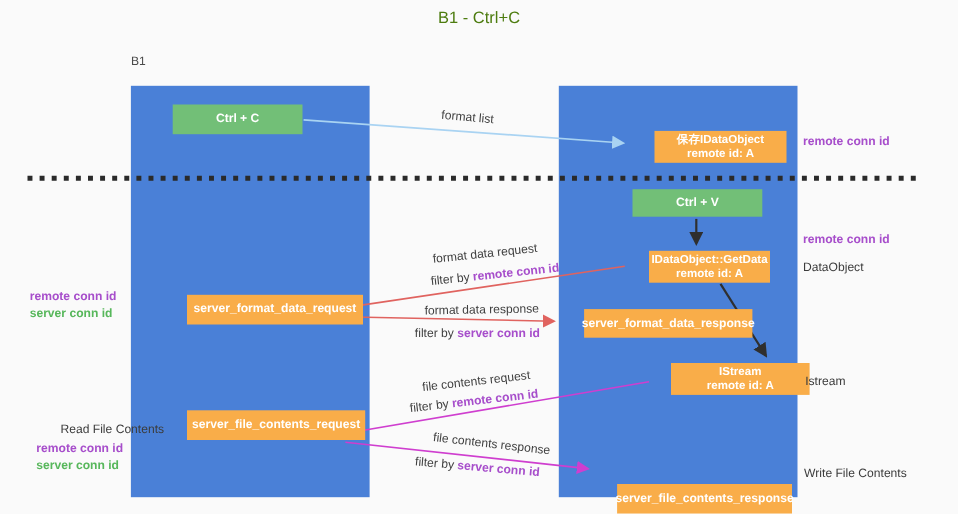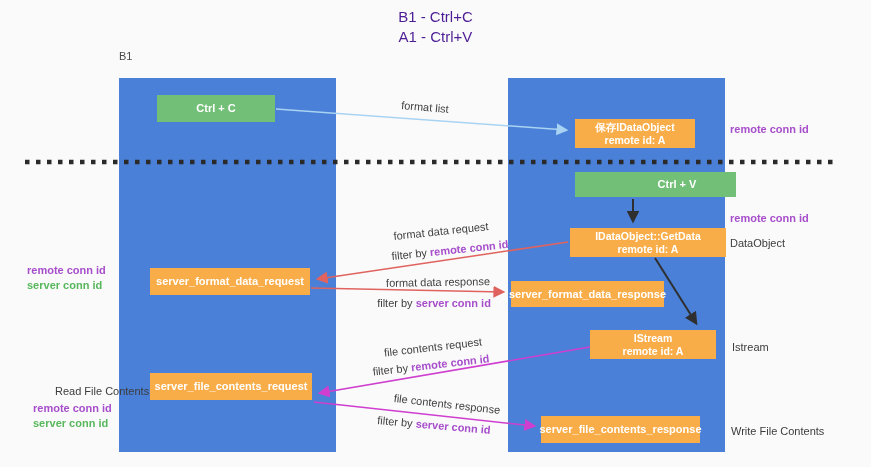--- a/index.html
+++ b/index.html
@@ -1,39 +1,38 @@
 <!DOCTYPE html>
 <html style="--bg: #fafafa; --lane-blue: #4a80d7; --node-green: #72bf77; --node-orange: #f9ad49; --text-purple: #a74ecb; --text-green: #57b75b; --arrow-blue: #a9d3f2; --arrow-red: #e0635f; --arrow-magenta: #cf3ecf; --arrow-black: #2f2f2f;"><head>
 <meta charset="utf-8">
 <style>
   html,body{margin:0;padding:0;}
   body{font-family:"Liberation Sans","DejaVu Sans",sans-serif;background:#fafafa;}
   #stage{position:relative;width:871px;height:467px;background:var(--bg,#fafafa);overflow:hidden;}
-  .title{position:absolute;top:7px;left:0;width:100%;text-align:center;color:#4c1d95;font-size:15px;line-height:20px;}
+  .title{position:absolute;top:7px;left:0;width:100%;text-align:center;color:#4d7c0f;font-size:15px;line-height:20px;}
   .lane-head{position:absolute;text-align:left;color:#4a4a4a;font-size:11px;line-height:13px;}
   .lane{position:absolute;top:78px;width:217px;height:374px;background:var(--lane-blue,#4a80d7);}
   .node{position:absolute;display:flex;flex-direction:column;align-items:center;justify-content:center;
         color:#fff;font-size:11px;line-height:13px;text-align:center;font-weight:bold;}
   .green{background:var(--node-green,#72bf77);}
-  .orange{background:var(--node-orange,#f9ad49);}
+  .orange{background:var(--node-orange,#f9ad49);margin-left:20px;}
   .two-line{font-size:10.5px;}
   .side-label{position:absolute;font-size:11px;line-height:14px;color:#3c3c3c;white-space:nowrap;}
   .purple-b{color:var(--text-purple,#a74ecb);font-weight:bold;}
   .green-b{color:var(--text-green,#57b75b);font-weight:bold;}
   .alabel{position:absolute;font-size:11px;color:#3f3f3f;white-space:nowrap;}
   svg.arrows{position:absolute;left:0;top:0;pointer-events:none;}
 </style>
 </head>
 <body>
 
 <div id="stage">
 
   <div class="title">
     <div>B1 - Ctrl+C</div>
-    <div>A1 - Ctrl+V</div>
   </div>
 
   <div class="lane-head" style="left:119px;top:50px;width:217px;">
     <div>B1</div>
   </div>
 
   <div class="lane" style="left:119px;"></div>
   <div class="lane" style="left:508px;"></div>
 
   <svg class="arrows" width="871" height="467" viewBox="0 0 871 467">
@@ -68,35 +67,35 @@
     <span>server_format_data_request</span>
   </div>
   <div class="node orange" style="left:150px;top:373px;width:162px;height:27px;">
     <span>server_file_contents_request</span>
   </div>
 
   <div class="node orange two-line" style="left:575px;top:119px;width:120px;height:29px;">
     <span>保存IDataObject</span>
     <span>remote id: A</span>
   </div>
-  <div class="node green" style="left:575px;top:172px;width:118px;height:25px;padding-left:43px;">
+  <div class="node green" style="left:575px;top:172px;width:118px;height:25px;">
     <span>Ctrl + V</span>
   </div>
-  <div class="node orange two-line" style="left:570px;top:228px;width:156px;height:29px;align-items:center;">
+  <div class="node orange two-line" style="left:570px;top:228px;width:110px;height:29px;align-items:center;">
     <span>IDataObject::GetData</span>
     <span>remote id: A</span>
   </div>
   <div class="node orange" style="left:511px;top:281px;width:153px;height:26px;">
     <span>server_format_data_response</span>
   </div>
   <div class="node orange two-line" style="left:590px;top:330px;width:126px;height:29px;">
     <span>IStream</span>
     <span>remote id: A</span>
   </div>
-  <div class="node orange" style="left:541px;top:416px;width:159px;height:27px;">
+  <div class="node orange" style="left:541px;top:440px;width:159px;height:27px;">
     <span>server_file_contents_response</span>
   </div>
 
   <div class="side-label purple-b" style="left:730px;top:122px;">remote conn id</div>
   <div class="side-label purple-b" style="left:730px;top:211px;">remote conn id</div>
   <div class="side-label" style="left:730px;top:236px;">DataObject</div>
   <div class="side-label" style="left:732px;top:340px;">Istream</div>
   <div class="side-label" style="left:731px;top:424px;">Write File Contents</div>
 
   <div class="side-label purple-b" style="left:27px;top:263px;">remote conn id</div>

